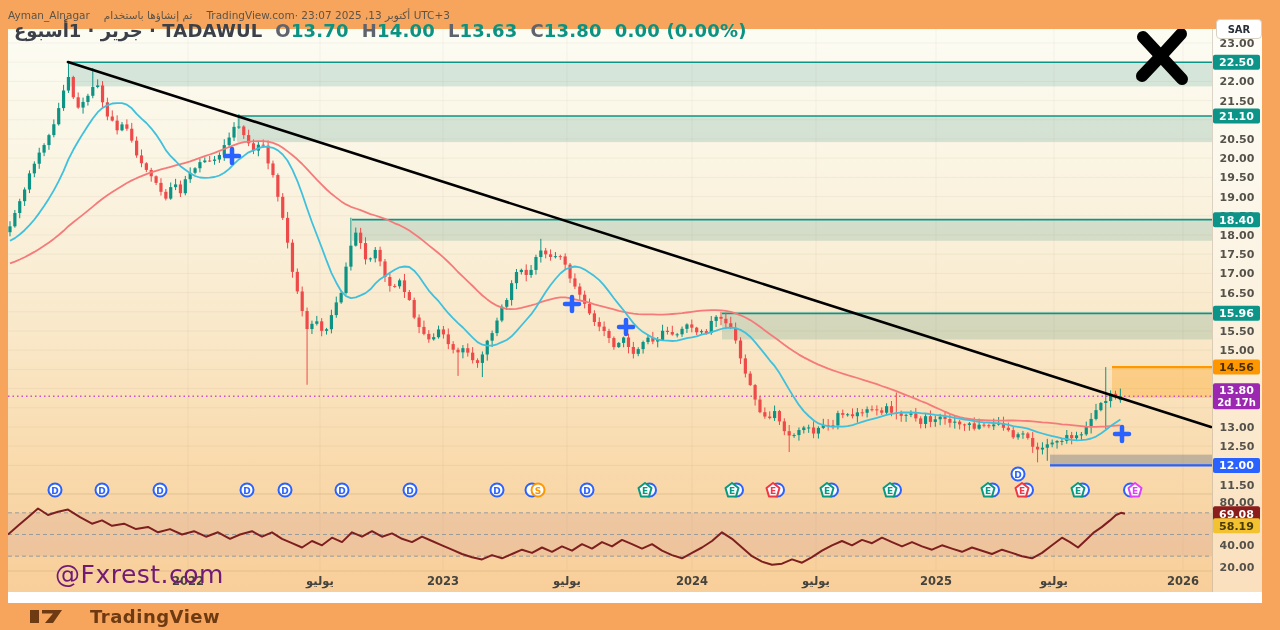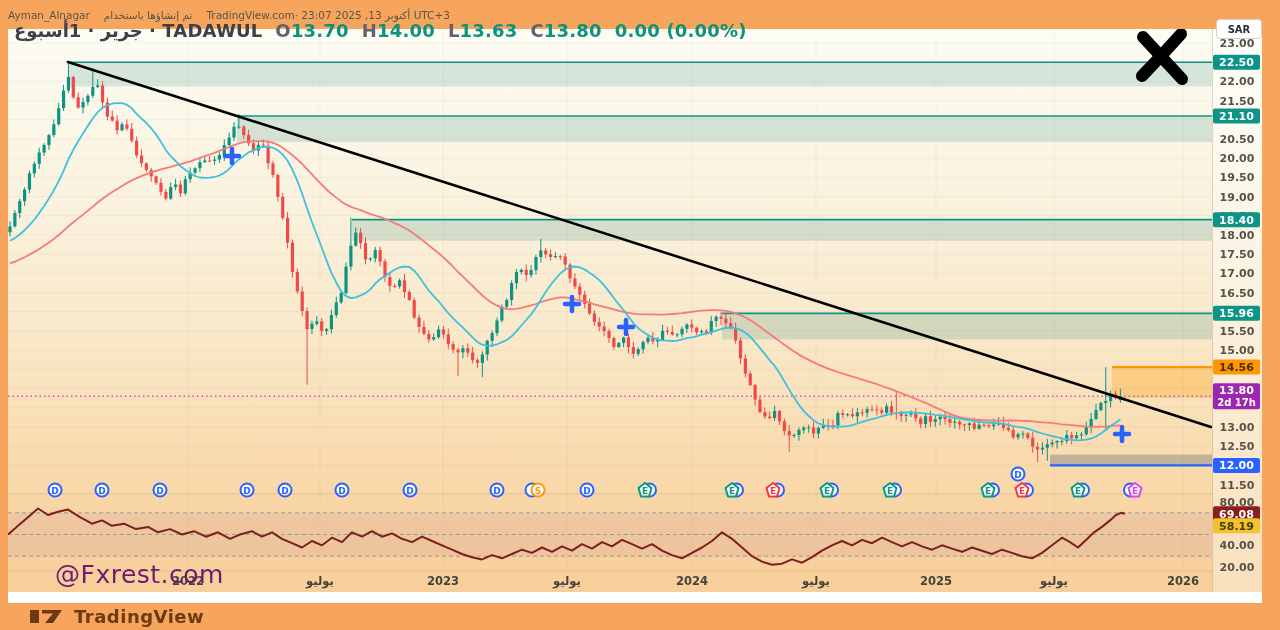--- a/index.html
+++ b/index.html
@@ -6,21 +6,21 @@
   .stage{position:relative;width:1280px;height:630px;overflow:hidden;
          font-family:"DejaVu Sans","Liberation Sans",sans-serif;background:#f7a55c;}
   .chart-bg{position:absolute;left:8px;top:17px;width:1254px;height:575px;
     background:linear-gradient(180deg,#fdfdf5 0%,#fbf8ea 15%,#faf1dc 35%,#f9e8c9 55%,#f9dcb0 75%,#f8d2a0 90%,#f8cf9a 100%);}
   .axis-lighten{position:absolute;left:1212px;top:17px;width:50px;height:575px;background:rgba(255,255,255,0.35);}
   .axis-sep{position:absolute;left:1212px;top:17px;width:1px;height:575px;background:rgba(120,100,70,0.25);}
   .white-strip{position:absolute;left:8px;top:592px;width:1254px;height:11px;background:#ffffff;}
   .top-bar{position:absolute;left:0;top:0;width:1280px;height:29px;background:#f7a55c;
     font-size:10.5px;color:#5b544a;display:flex;align-items:center;gap:14px;padding-left:8px;box-sizing:border-box;font-weight:500;}
   .bottom-bar{position:absolute;left:0;top:603px;width:1280px;height:27px;background:#f7a55c;display:flex;align-items:center;}
-  .brand-text{font-size:18px;font-weight:bold;color:#6d3a12;letter-spacing:0.5px;margin-left:6px;}
+  .brand-text{font-size:18px;font-weight:bold;color:#6d3a12;letter-spacing:0.5px;margin-left:22px;}
   svg.overlay{position:absolute;left:0;top:0;}
   .sym-row{position:absolute;left:14px;top:20px;font-size:18px;font-weight:600;letter-spacing:0.2px;white-space:nowrap;}
   .sar-btn{position:absolute;left:1216px;top:19px;width:44px;height:18px;background:#ffffff;border:1px solid #d8d2c4;
     border-radius:4px;font-size:10px;font-weight:600;color:#2a2e39;display:flex;align-items:center;justify-content:center;}
   .watermark{position:absolute;left:55px;top:560px;font-size:25px;color:#701a75;letter-spacing:0.5px;}
 </style>
 </head>
 <body>
 
 <div class="stage">

